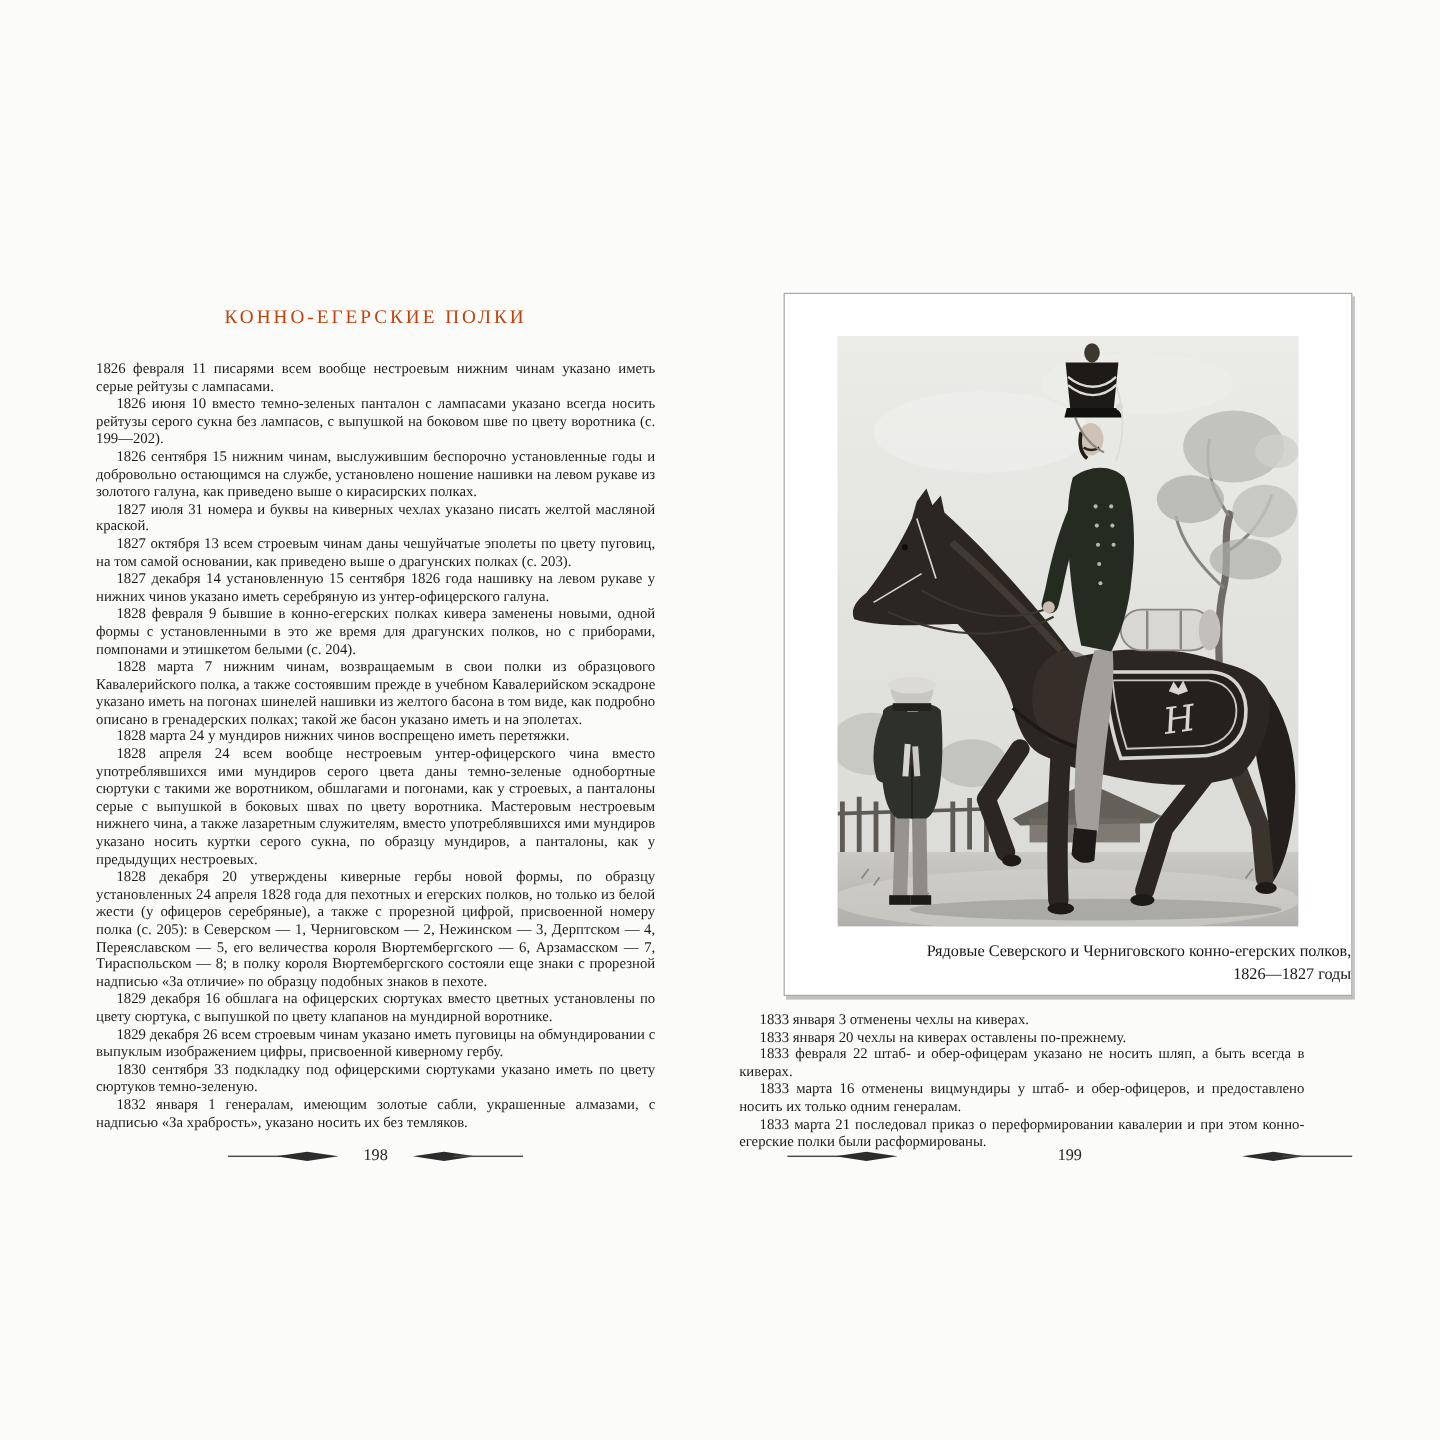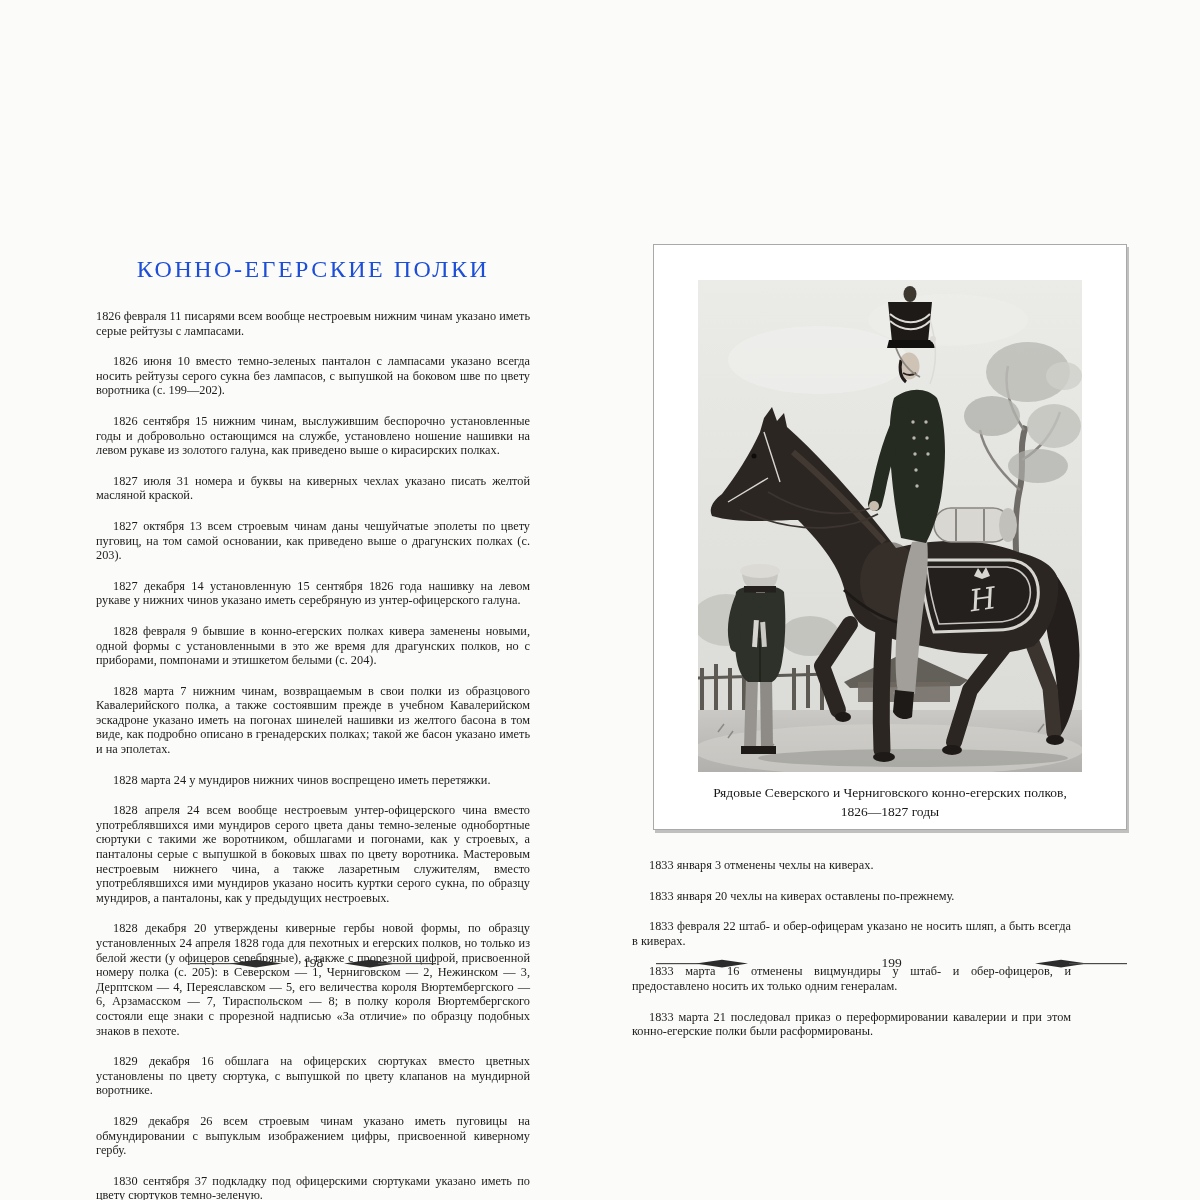--- a/index.html
+++ b/index.html
@@ -6,41 +6,41 @@
   body{
     width:1200px;height:1200px;position:relative;
     background:#fbfbf9;color:#1c1c1c;
     font-family:"Liberation Serif","DejaVu Serif",serif;
     overflow:hidden;
   }
   
   .left-page{position:absolute;left:80px;top:256px;width:466px;}
   .page-title{
     margin:0 0 26px 0;text-align:center;font-weight:normal;
-    font-size:24px;letter-spacing:2.5px;color:#1d4ed8;
+    font-size:16px;letter-spacing:2.5px;color:#c2410c;
   }
   .body-text p{
-    margin:16px;font-size:12.3px;line-height:14.6px;
+    margin:0;font-size:12.3px;line-height:14.6px;
     text-align:justify;text-indent:17px;
   }
   .left-page .body-text p:first-child{text-indent:0;}
   
   .right-page-text{position:absolute;left:616px;top:842px;width:471px;}
   .plate-frame{
     position:absolute;left:653px;top:244px;width:474px;height:586px;
     background:#ffffff;border:1px solid #a9a9a9;
     box-shadow:2px 3px 0 rgba(120,120,120,.45);
     box-sizing:border-box;
   }
   .plate-art{
     display:block;margin:35px auto 0 auto;width:384px;height:492px;
     background:#e3e3e1;
   }
   .plate-caption{
-    margin-top:11px;text-align:center;
+    margin-top:11px;text-align:right;
     font-size:13.5px;line-height:19px;color:#181818;
   }
   
   .pagenum-row{
     position:absolute;top:955px;height:16px;
     display:flex;align-items:center;justify-content:center;gap:7px;
   }
   .pagenum-row.left{left:80px;width:466px;gap:21px;}
   .pagenum-row.right{left:656px;width:471px;justify-content:space-between;}
   .pagenum{font-size:13.5px;color:#222;}
@@ -58,21 +58,21 @@
     <p>1827 июля 31 номера и буквы на киверных чехлах указано писать желтой масляной краской.</p>
     <p>1827 октября 13 всем строевым чинам даны чешуйчатые эполеты по цвету пуговиц, на том самой основании, как приведено выше о драгунских полках (с. 203).</p>
     <p>1827 декабря 14 установленную 15 сентября 1826 года нашивку на левом рукаве у нижних чинов указано иметь серебряную из унтер-офицерского галуна.</p>
     <p>1828 февраля 9 бывшие в конно-егерских полках кивера заменены новыми, одной формы с установленными в это же время для драгунских полков, но с приборами, помпонами и этишкетом белыми (с. 204).</p>
     <p>1828 марта 7 нижним чинам, возвращаемым в свои полки из образцового Кавалерийского полка, а также состоявшим прежде в учебном Кавалерийском эскадроне указано иметь на погонах шинелей нашивки из желтого басона в том виде, как подробно описано в гренадерских полках; такой же басон указано иметь и на эполетах.</p>
     <p>1828 марта 24 у мундиров нижних чинов воспрещено иметь перетяжки.</p>
     <p>1828 апреля 24 всем вообще нестроевым унтер-офицерского чина вместо употреблявшихся ими мундиров серого цвета даны темно-зеленые однобортные сюртуки с такими же воротником, обшлагами и погонами, как у строевых, а панталоны серые с выпушкой в боковых швах по цвету воротника. Мастеровым нестроевым нижнего чина, а также лазаретным служителям, вместо употреблявшихся ими мундиров указано носить куртки серого сукна, по образцу мундиров, а панталоны, как у предыдущих нестроевых.</p>
     <p>1828 декабря 20 утверждены киверные гербы новой формы, по образцу установленных 24 апреля 1828 года для пехотных и егерских полков, но только из белой жести (у офицеров серебряные), а также с прорезной цифрой, присвоенной номеру полка (с. 205): в Северском — 1, Черниговском — 2, Нежинском — 3, Дерптском — 4, Переяславском — 5, его величества короля Вюртембергского — 6, Арзамасском — 7, Тираспольском — 8; в полку короля Вюртембергского состояли еще знаки с прорезной надписью «За отличие» по образцу подобных знаков в пехоте.</p>
     <p>1829 декабря 16 обшлага на офицерских сюртуках вместо цветных установлены по цвету сюртука, с выпушкой по цвету клапанов на мундирной воротнике.</p>
     <p>1829 декабря 26 всем строевым чинам указано иметь пуговицы на обмундировании с выпуклым изображением цифры, присвоенной киверному гербу.</p>
-    <p>1830 сентября 37 подкладку под офицерскими сюртуками указано иметь по цвету сюртуков темно-зеленую.</p>
+    <p>1830 сентября 33 подкладку под офицерскими сюртуками указано иметь по цвету сюртуков темно-зеленую.</p>
     <p>1832 января 1 генералам, имеющим золотые сабли, украшенные алмазами, с надписью «За храбрость», указано носить их без темляков.</p>
   </div>
 </div>
 
 <div class="pagenum-row left">
   <svg class="flourish" viewBox="0 0 92 9">
     <rect x="0" y="4" width="58" height="1.2" fill="#4a4a4a"></rect>
     <polygon points="40,4.6 66,0.8 92,4.6 66,8.4" fill="#2c2c2c"></polygon>
   </svg>
   <span class="pagenum">198</span>

